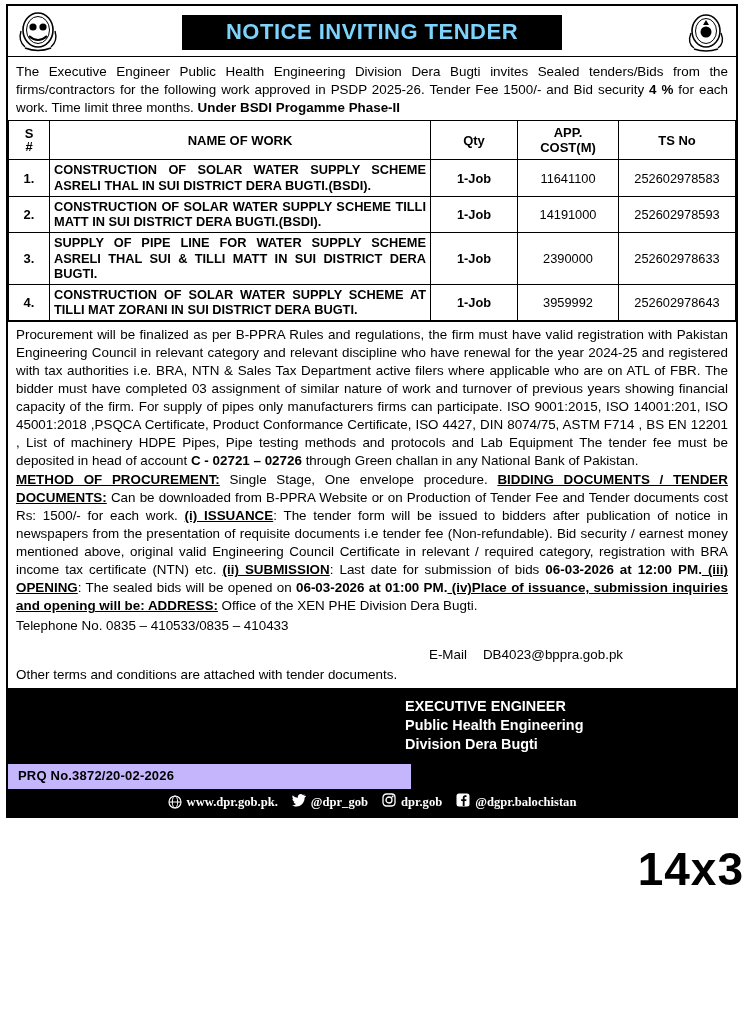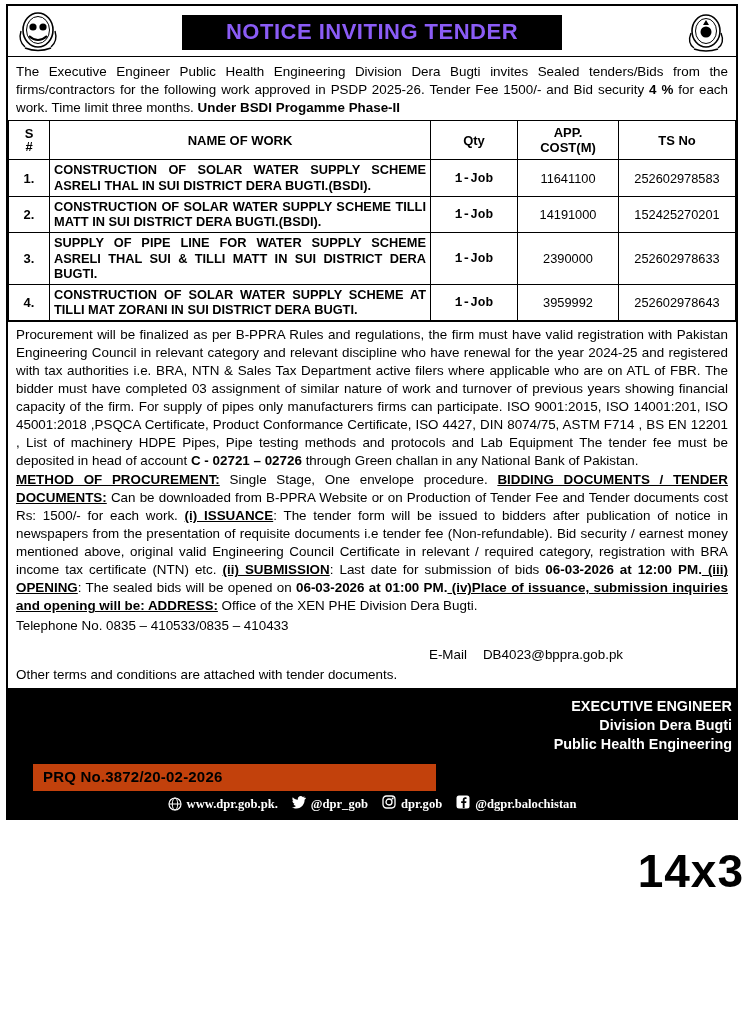--- a/index.html
+++ b/index.html
@@ -43,21 +43,21 @@
     justify-content: center;
   }
   .logo svg { display:block; }
   .title-wrap {
     flex: 1 1 auto;
     display: flex;
     justify-content: center;
   }
   .title-bar {
     background: #000;
-    color: #8b5cf6;
+    color: #7dd3fc;
     font-weight: bold;
     font-size: 22px;
     letter-spacing: .5px;
     padding: 6px 44px 7px 44px;
     text-align: left;
     line-height: 1;
   }
   
   .intro {
     padding: 6px 8px 4px 8px;
@@ -91,21 +91,21 @@
   th.c-ts { width: auto; }
   td.sno { text-align: center; font-weight: bold; font-size: 13px; }
   td.name {
     font-weight: bold;
     text-align: justify;
     text-align-last: left;
     line-height: 1.22;
     font-size: 12.8px;
     padding: 4px 6px 4px 8px;
   }
-  td.qty { text-align: center; font-weight: bold; font-size: 12.8px; font-family: Liberation Mono, monospace;}
+  td.qty { text-align: center; font-weight: bold; font-size: 12.8px;}
   td.cost { text-align: center; font-size: 12.8px;}
   td.ts { text-align: center; font-size: 12.8px;}
   .sno-head { text-align:center; line-height:1.05; }
   
   .body-text {
     padding: 4px 8px 4px 8px;
     font-size: 13.4px;
     line-height: 1.345;
     text-align: justify;
     border-top: 1px solid #000;
@@ -128,41 +128,40 @@
     align-items: stretch;
     background: #000;
     color: #fff;
   }
   .sig-left {
     flex: 0 0 54%;
     background: #000;
   }
   .sig-right {
     flex: 1 1 auto;
-    text-align: right;
+    text-align: left;
     font-weight: bold;
     font-size: 14.4px;
     line-height: 1.33;
     padding: 8px 4px 10px 4px;
   }
   .prq-row {
     display: flex;
     align-items: center;
     background: #000;
     color: #fff;
   }
   .prq {
     flex: 0 0 54%;
-    background: #c2410c;
+    background: #c4b5fd;
     color: #000;
     font-weight: bold;
-    font-size: 15px;
+    font-size: 13px;
     padding: 4px 0 6px 10px;
     letter-spacing: .2px;
-    margin-left: 25px;
   }
   .prq-pad { flex: 1 1 auto; background: #000; height: 100%; }
   
   .social {
     background: #000;
     color: #fff;
     display: flex;
     align-items: center;
     justify-content: center;
     gap: 14px;
@@ -247,21 +246,21 @@
           <td class="name">CONSTRUCTION OF SOLAR WATER SUPPLY SCHEME ASRELI THAL IN SUI DISTRICT DERA BUGTI.(BSDI).</td>
           <td class="qty">1-Job</td>
           <td class="cost">11641100</td>
           <td class="ts">252602978583</td>
         </tr>
         <tr>
           <td class="sno">2.</td>
           <td class="name">CONSTRUCTION OF SOLAR WATER SUPPLY SCHEME TILLI MATT IN SUI DISTRICT DERA BUGTI.(BSDI).</td>
           <td class="qty">1-Job</td>
           <td class="cost">14191000</td>
-          <td class="ts">152425270201</td>
+          <td class="ts">252602978593</td>
         </tr>
         <tr>
           <td class="sno">3.</td>
           <td class="name">SUPPLY OF PIPE LINE FOR WATER SUPPLY SCHEME ASRELI THAL SUI  &amp; TILLI MATT IN SUI DISTRICT DERA BUGTI.</td>
           <td class="qty">1-Job</td>
           <td class="cost">2390000</td>
           <td class="ts">252602978633</td>
         </tr>
         <tr>
           <td class="sno">4.</td>
@@ -286,22 +285,22 @@
           <span class="eml-label">E-Mail</span><span>DB4023@bppra.gob.pk</span>
         </div>
       </div>
       <div class="last-line">Other terms and conditions are attached with tender documents.</div>
     </div>
 
     <div class="sig-row">
       <div class="sig-left"></div>
       <div class="sig-right">
         <div>EXECUTIVE ENGINEER</div>
+        <div>Public Health Engineering</div>
         <div>Division Dera Bugti</div>
-        <div>Public Health Engineering</div>
       </div>
     </div>
 
     <div class="prq-row">
       <div class="prq">PRQ No.3872/20-02-2026</div>
       <div class="prq-pad"></div>
     </div>
 
     <div class="social">
       <div class="item">

